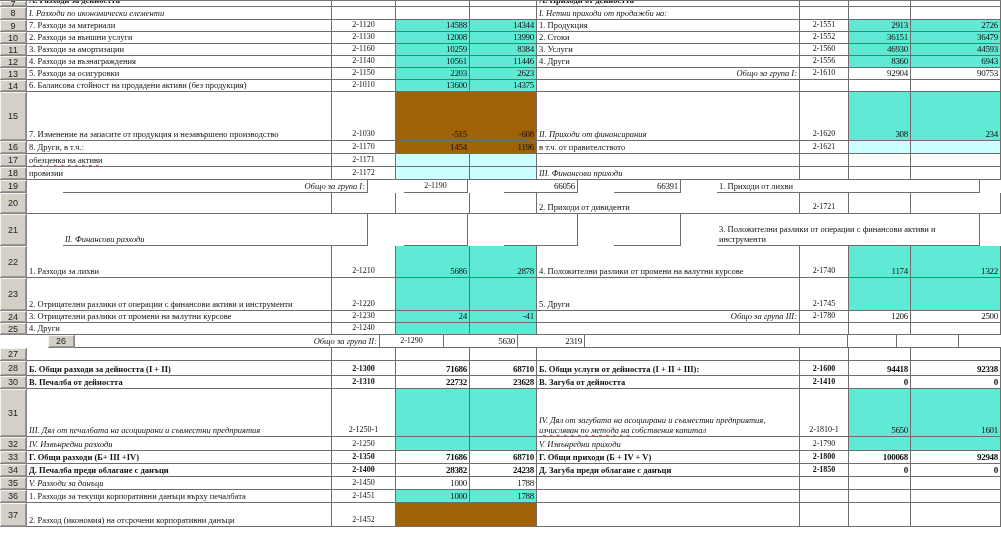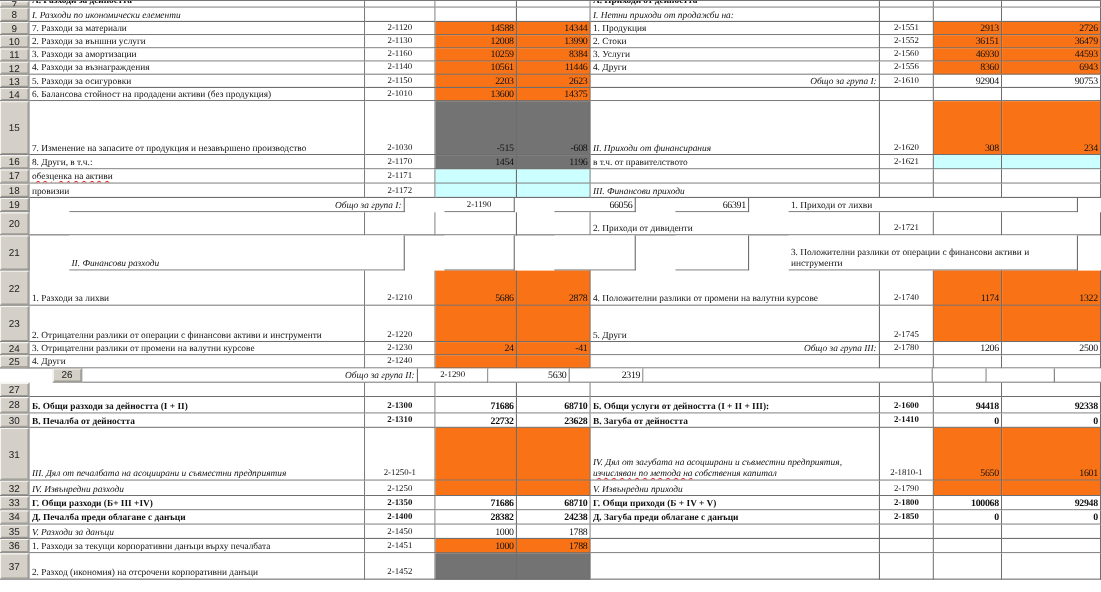--- a/index.html
+++ b/index.html
@@ -37,22 +37,22 @@
     justify-content:center;
     align-items:center;
     padding:0;
   }
   .desc{justify-content:flex-start;}
   .code{justify-content:center;font-size:8px;}
   .val{justify-content:flex-end;font-size:9px;letter-spacing:-0.3px;}
   .hdr{font-style:italic;font-family:Liberation Serif, serif;}
   .bold{font-weight:bold;}
   .total{justify-content:flex-end;font-style:italic;}
-  .fill-g{background:#f97316;}
-  .fill-y{background:#737373;}
+  .fill-g{background:#5eead4;}
+  .fill-y{background:#a16207;}
   .fill-c{background:#ccffff;}
   .wavy{text-decoration:underline;text-decoration-style:wavy;text-decoration-color:#e03030;text-decoration-thickness:1px;}
 </style>
 </head>
 <body>
 
 <div id="sheet">
     <div class="row" style="height: 6px;">
       <div class="cell gutter">7</div>
       <div class="cell desc bold">А. Разходи за дейността</div>

